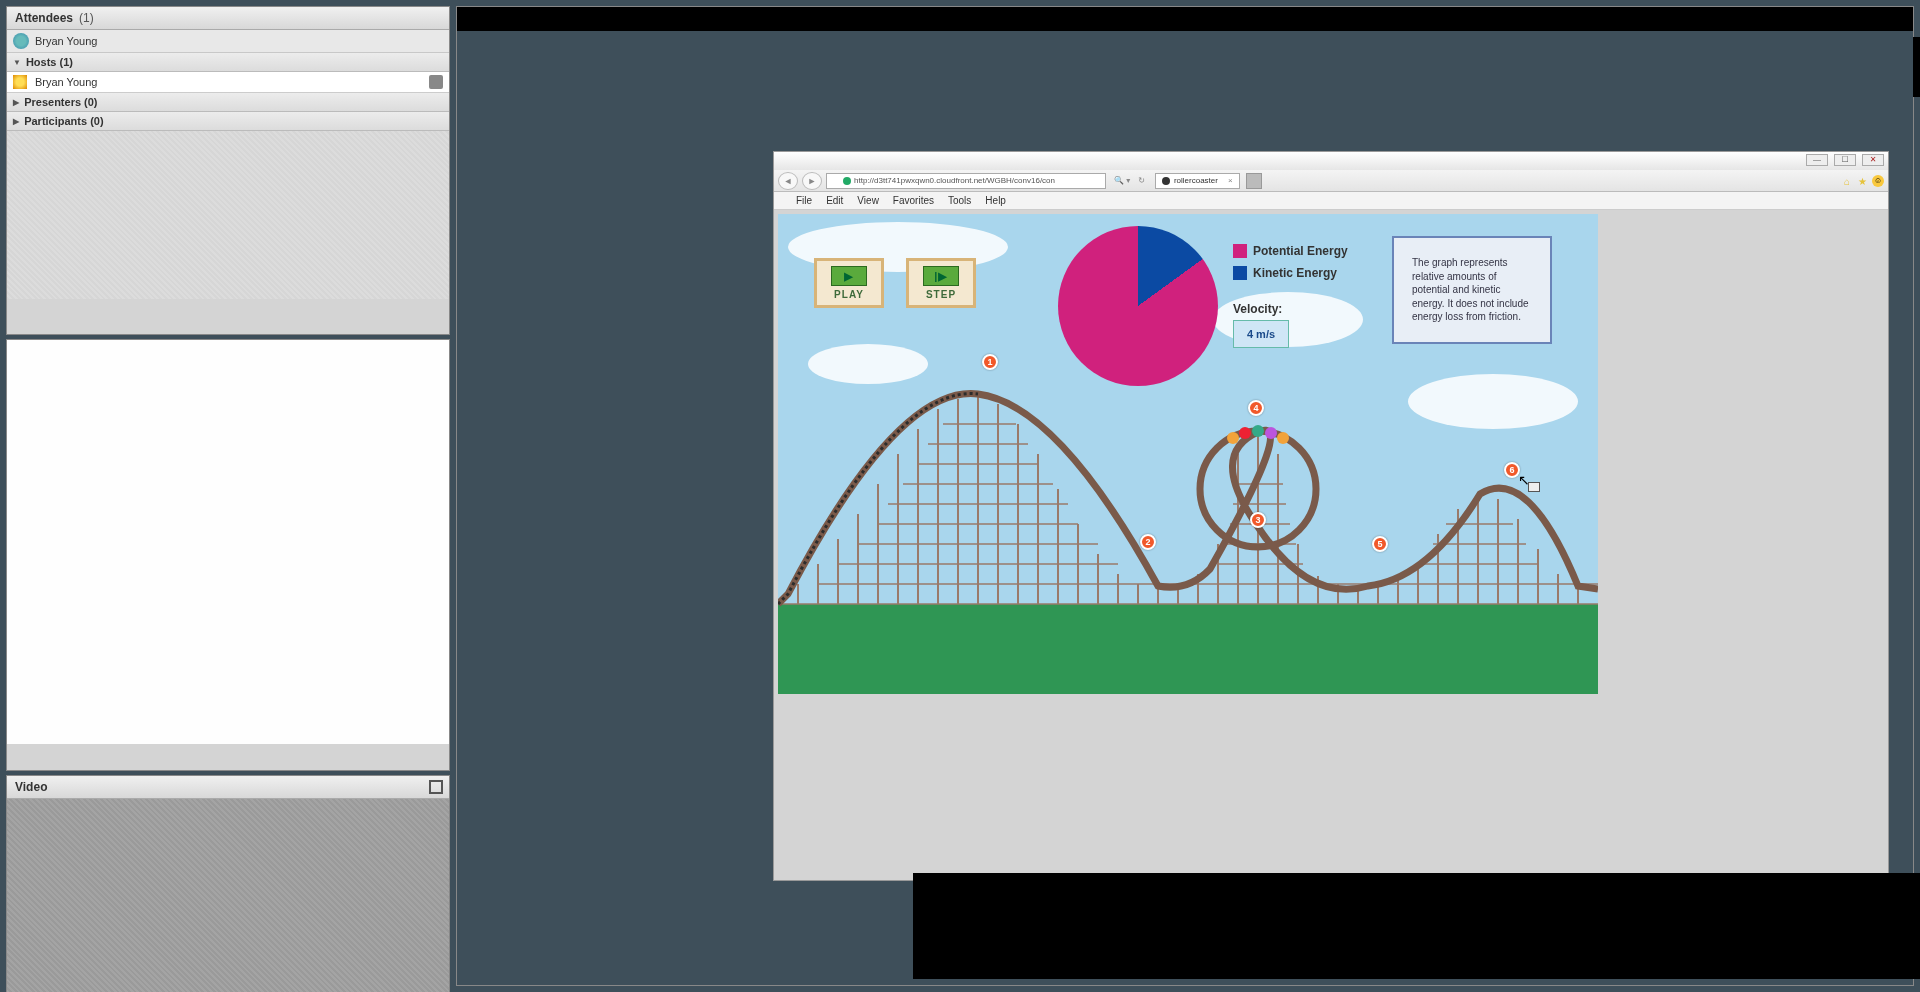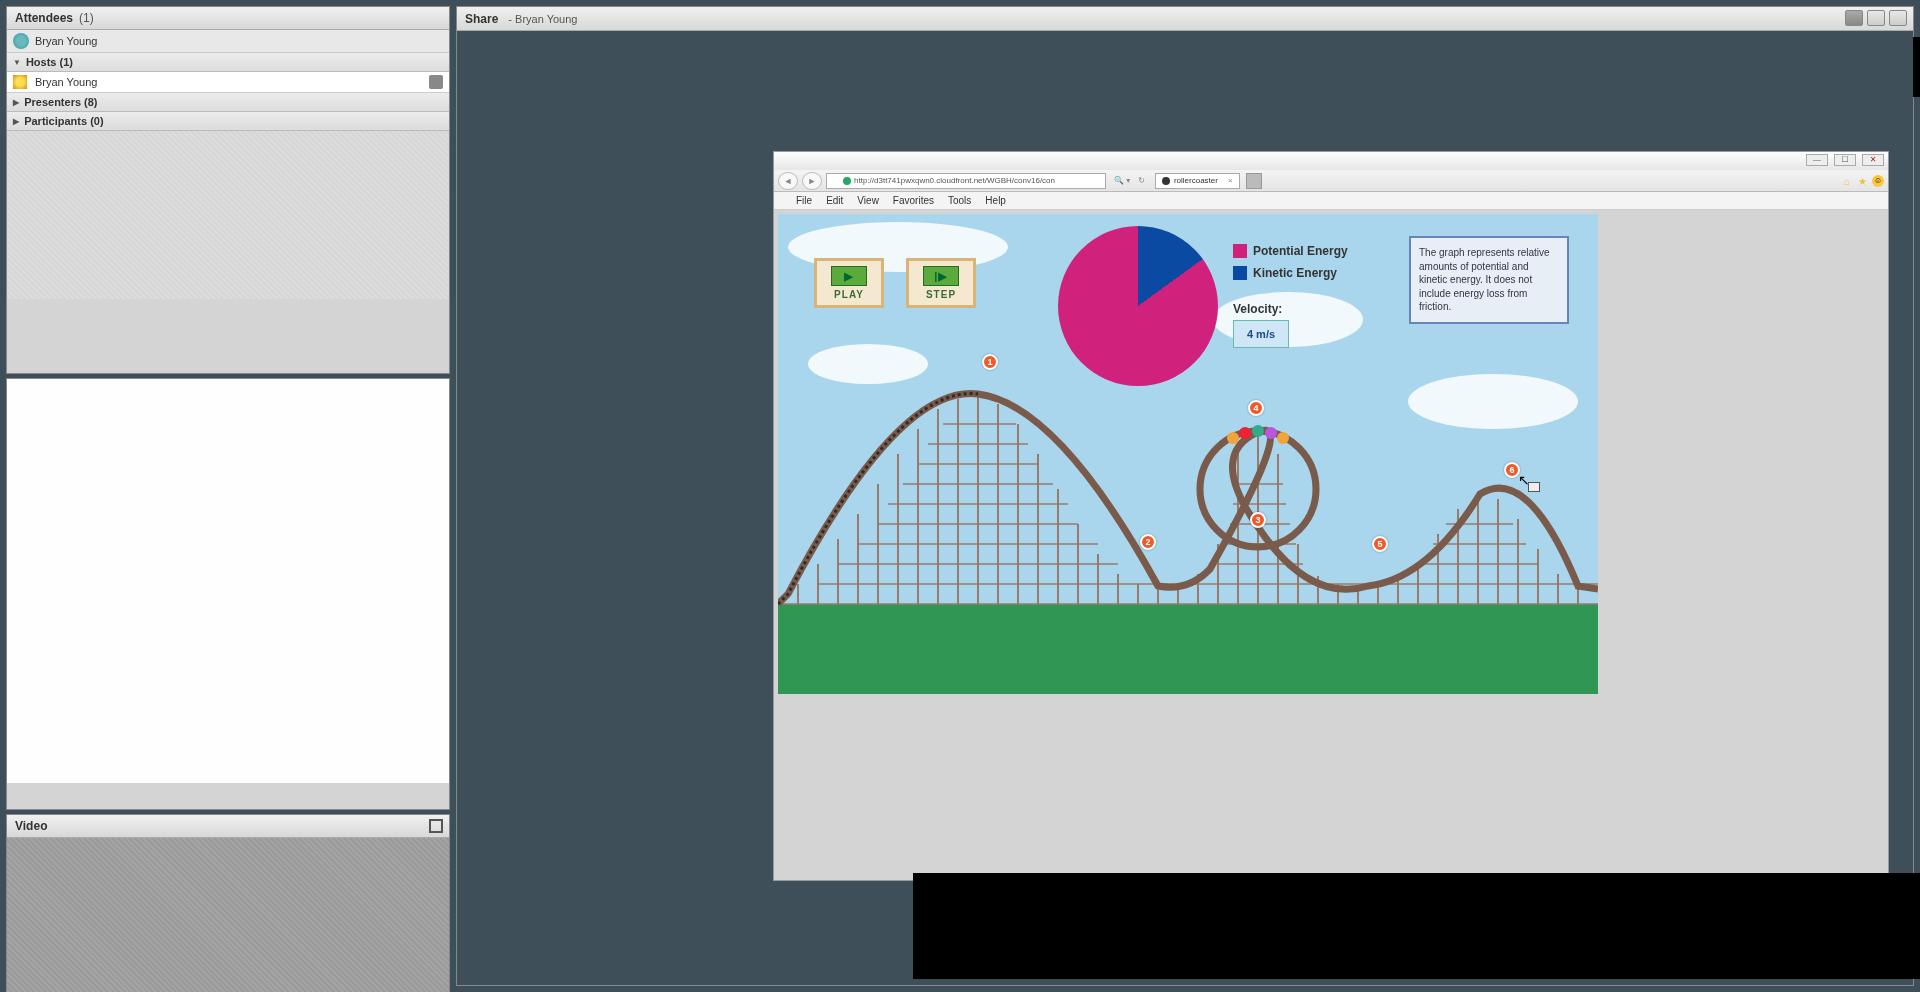--- a/index.html
+++ b/index.html
@@ -6,21 +6,21 @@
 body { background: #000; width: 1920px; height: 992px; overflow: hidden; position: relative; }
 .workspace { position: absolute; left: 0; top: 0; width: 1920px; height: 992px; background: #3e4f5a; }
 
 
 .left-col { position: absolute; left: 6px; top: 6px; width: 444px; height: 980px; }
 
 .panel { background: #d4d4d4; border: 1px solid #888; margin-bottom: 4px; }
 .panel-header { background: linear-gradient(to bottom, #f0f0f0, #d8d8d8); border-bottom: 1px solid #aaa; padding: 4px 8px; font-size: 12px; font-weight: bold; color: #333; display: flex; align-items: center; }
 .panel-header .count { font-weight: normal; margin-left: 6px; color: #555; }
 
-.attendees-panel { height: 368px; }
+.attendees-panel { height: 329px; }
 .attendee-row { display: flex; align-items: center; padding: 3px 6px; border-bottom: 1px solid #c8c8c8; background: #e8e8e8; font-size: 11px; color: #333; }
 .attendee-row .icon { width: 16px; height: 16px; margin-right: 6px; display: inline-block; border-radius: 50%; }
 .mic-icon { background: radial-gradient(circle, #6bb 40%, #38a 100%); }
 .crown-icon { background: radial-gradient(circle, #fd5 40%, #d80 100%); }
 .group-header { display: flex; align-items: center; padding: 3px 6px; background: linear-gradient(to bottom, #ececec, #dcdcdc); border-bottom: 1px solid #bbb; font-size: 11px; font-weight: bold; color: #333; }
 .group-header .tri { margin-right: 5px; font-size: 8px; color: #555; }
 .host-row { display: flex; align-items: center; padding: 3px 6px; background: #fff; border-bottom: 1px solid #ccc; font-size: 11px; color: #333; position: relative; }
 .host-row .crown-icon { width: 14px; height: 14px; margin-right: 8px; }
 .host-row .mic-right { position: absolute; right: 6px; width: 14px; height: 14px; background: #888; border-radius: 2px; }
 .attendee-filler { background: repeating-linear-gradient(45deg, #d6d6d6, #d6d6d6 2px, #dcdcdc 2px, #dcdcdc 4px); height: 168px; }
@@ -83,21 +83,21 @@
 .pie { width: 160px; height: 160px; border-radius: 50%; background: conic-gradient(#0b4aa3 0deg 54deg, #d0217d 54deg 360deg); }
 
 .legend { position: absolute; left: 455px; top: 30px; font-size: 12px; font-weight: bold; color: #333; }
 .legend-row { display: flex; align-items: center; gap: 6px; margin-bottom: 8px; }
 .sw { width: 14px; height: 14px; }
 .sw.pe { background: #d0217d; }
 .sw.ke { background: #0b4aa3; }
 .velocity-label { position: absolute; left: 455px; top: 88px; font-size: 12px; font-weight: bold; color: #333; }
 .velocity-box { position: absolute; left: 455px; top: 106px; width: 56px; height: 28px; background: #cfe6f6; border: 1px solid #6ba; display: flex; align-items: center; justify-content: center; font-size: 11px; font-weight: bold; color: #1a4a8a; }
 
-.info-box { position: absolute; left: 614px; top: 22px; width: 160px; padding: 8px; background: #e8eef6; border: 2px solid #6a84b8; font-size: 10px; color: #334; line-height: 1.35; margin-left: 17px; }
+.info-box { position: absolute; left: 614px; top: 22px; width: 160px; padding: 18px; background: #e8eef6; border: 2px solid #6a84b8; font-size: 10px; color: #334; line-height: 1.35; }
 
 
 .track-svg { position: absolute; left: 0; top: 0; width: 820px; height: 400px; }
 
 .marker { position: absolute; width: 16px; height: 16px; border-radius: 50%; background: #f1592a; border: 2px solid #fff; color: #fff; font-size: 9px; font-weight: bold; display: flex; align-items: center; justify-content: center; box-shadow: 0 0 2px rgba(0,0,0,0.4); }
 
 .blackbar-top { position: absolute; left: 456px; top: 30px; width: 1458px; height: 60px; background: #000; }
 .blackbar-bottom { position: absolute; left: 456px; bottom: 6px; width: 1458px; height: 106px; background: #000; }
 
 </style>
@@ -121,21 +121,21 @@
         <span class="tri">▼</span>
         <span>Hosts (1)</span>
       </div>
       <div class="host-row">
         <span class="crown-icon"></span>
         <span>Bryan Young</span>
         <span class="mic-right"></span>
       </div>
       <div class="group-header">
         <span class="tri">▶</span>
-        <span>Presenters (8)</span>
+        <span>Presenters (0)</span>
       </div>
       <div class="group-header">
         <span class="tri">▶</span>
         <span>Participants (0)</span>
       </div>
       <div class="attendee-filler"></div>
     </div>
 
     <div class="panel chat-panel">
       <div class="chat-body"></div>
@@ -145,29 +145,20 @@
       <div class="panel-header video-header">
         <span>Video</span>
         <span class="fullscreen-icon"></span>
       </div>
       <div class="video-body"></div>
     </div>
 
   </div>
 
   <div class="share-pane">
-    <div class="share-header">
-      <span>Share</span>
-      <span class="presenter">- Bryan Young</span>
-      <div class="right-controls">
-        <div class="mini-btn dark"></div>
-        <div class="mini-btn"></div>
-        <div class="mini-btn"></div>
-      </div>
-    </div>
 
     <div class="blackbar-top"></div>
 
     <div class="share-content">
 
       <div class="shared-window">
         <div class="win-titlebar">
           <div class="win-controls">
             <div class="win-ctrl">—</div>
             <div class="win-ctrl">☐</div>

